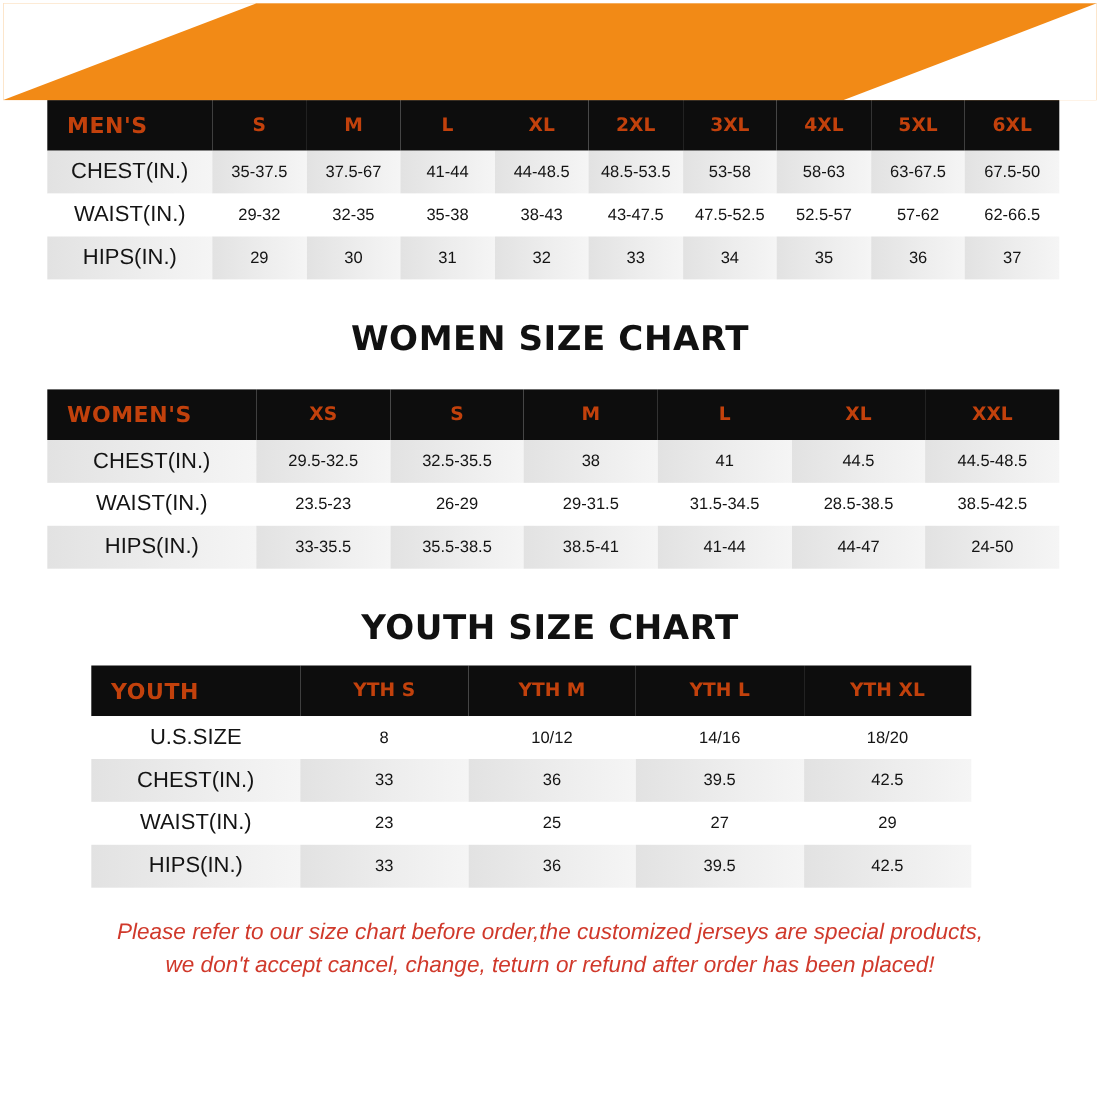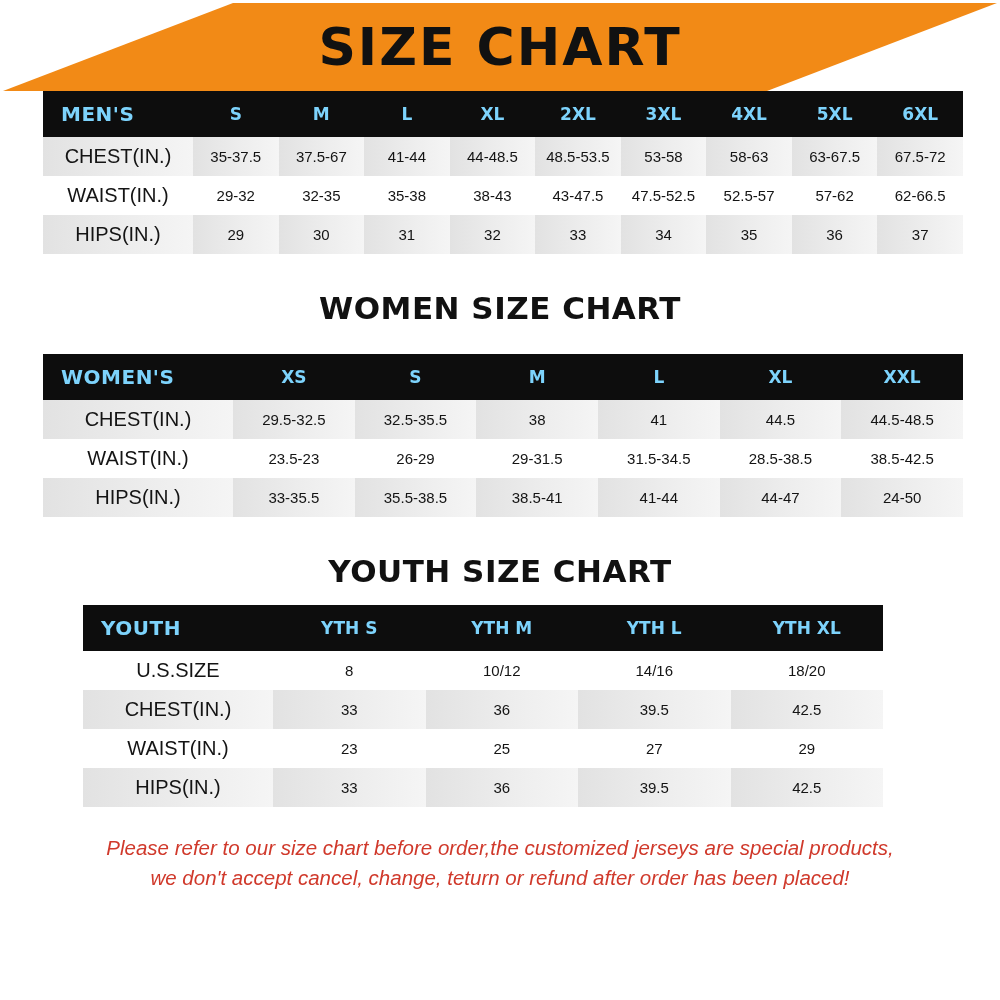--- a/index.html
+++ b/index.html
@@ -73,21 +73,21 @@
   .t-youth { margin: 36px 0 16px; }
 
   table.size {
     width: 920px;
     margin: 0 auto;
     border-collapse: collapse;
     table-layout: fixed;
   }
   table.size thead th {
     background: #0d0d0d;
-    color: #7dd3fc;
+    color: #c2410c;
     font-family: "DejaVu Sans", sans-serif;
     font-weight: bold;
     text-align: center;
     padding: 11px 2px;
     font-size: 17px;
   }
   table.size thead th.rowlabel {
     text-align: left;
     padding-left: 18px;
     font-size: 20px;
@@ -140,21 +140,20 @@
   .note div { white-space: nowrap; font-style: italic; }
 </style>
 </head>
 <body>
 
 <div class="page">
 
   <div class="banner">
     <span class="wedge-left"></span>
     <span class="wedge-right"></span>
-    <div class="banner-title">SIZE CHART</div>
   </div>
 
   <div class="section">
 
     <table class="size man">
       <colgroup>
         <col class="c0">
           <col>
           <col>
           <col>
@@ -183,21 +182,21 @@
         <tr class="odd">
           <td class="rowlabel">CHEST(IN.)</td>
           <td>35-37.5</td>
           <td>37.5-67</td>
           <td>41-44</td>
           <td>44-48.5</td>
           <td>48.5-53.5</td>
           <td>53-58</td>
           <td>58-63</td>
           <td>63-67.5</td>
-          <td>67.5-72</td>
+          <td>67.5-50</td>
         </tr>
         <tr class="even">
           <td class="rowlabel">WAIST(IN.)</td>
           <td>29-32</td>
           <td>32-35</td>
           <td>35-38</td>
           <td>38-43</td>
           <td>43-47.5</td>
           <td>47.5-52.5</td>
           <td>52.5-57</td>

